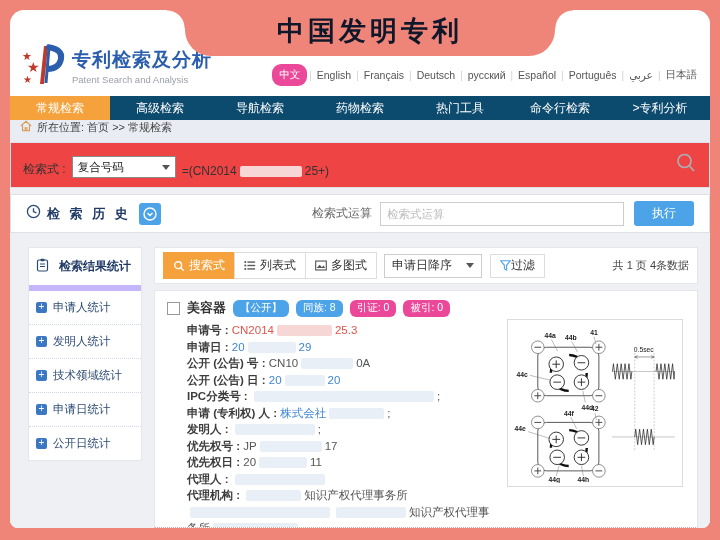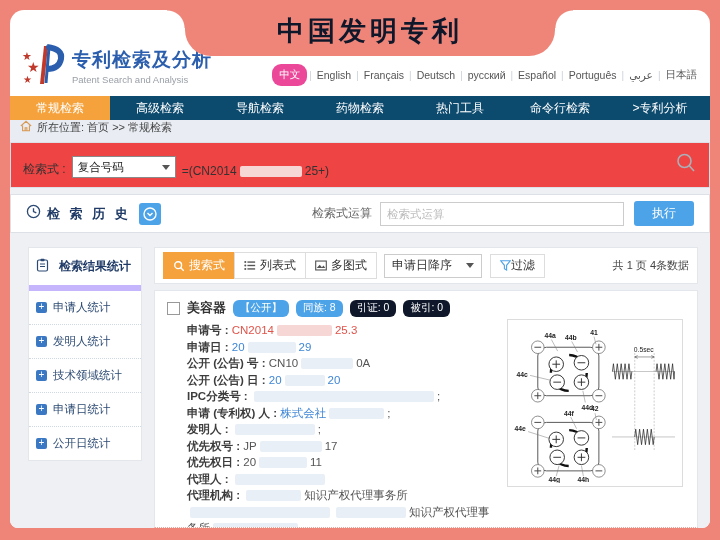--- a/index.html
+++ b/index.html
@@ -66,21 +66,21 @@
   .sortsel{margin-left:8px;border:1px solid #ccc;height:22px;display:flex;align-items:center;gap:14px;padding:0 7px;font-size:12px;color:#333;cursor:pointer;}
   .filter-btn{margin-left:8px;border:1px solid #ddd;height:22px;display:flex;align-items:center;gap:0;padding:0 9px;font-size:12px;color:#333;cursor:pointer;}
   .count{margin-left:auto;font-size:11px;color:#444;}
 
   .result{background:#fff;border:1px solid #e3e6eb;border-bottom:1px dotted #eaa79e;flex:1;margin-top:6px;padding:8px 12px 6px;overflow:hidden;}
   .r-title{display:flex;align-items:center;gap:7px;}
   .cbx{width:11px;height:11px;border:1px solid #999;background:#fff;flex:0 0 auto;cursor:pointer;}
   .r-name{font-size:13px;font-weight:bold;color:#333;cursor:pointer;}
   .badge{font-size:10.5px;color:#fff;border-radius:6px;padding:1.5px 7px;}
   .badge.blue{background:#4da3e8;}
-  .badge.gray{background:#0f172a;}
+  .badge.gray{background:#ec4899;}
 
   .fig{float:right;width:174px;height:166px;border:1px solid #dcdcdc;margin:2px 2px 6px 10px;display:flex;align-items:center;justify-content:center;background:#fff;cursor:pointer;}
   .fields{margin:5px 0 0 20px;}
   .fl{font-size:11.5px;line-height:16.5px;color:#555;}
   .fl b{color:#3d3d3d;}
   .v-red{color:#e0544a;cursor:pointer;}
   .v-blue{color:#3f86d6;}
   .v-link{color:#3f86d6;cursor:pointer;}
   .v-gray{color:#555;}
   .redact{display:inline-block;height:11px;width:60px;border-radius:2px;background:#e9eff6;vertical-align:middle;margin:0 3px;}

